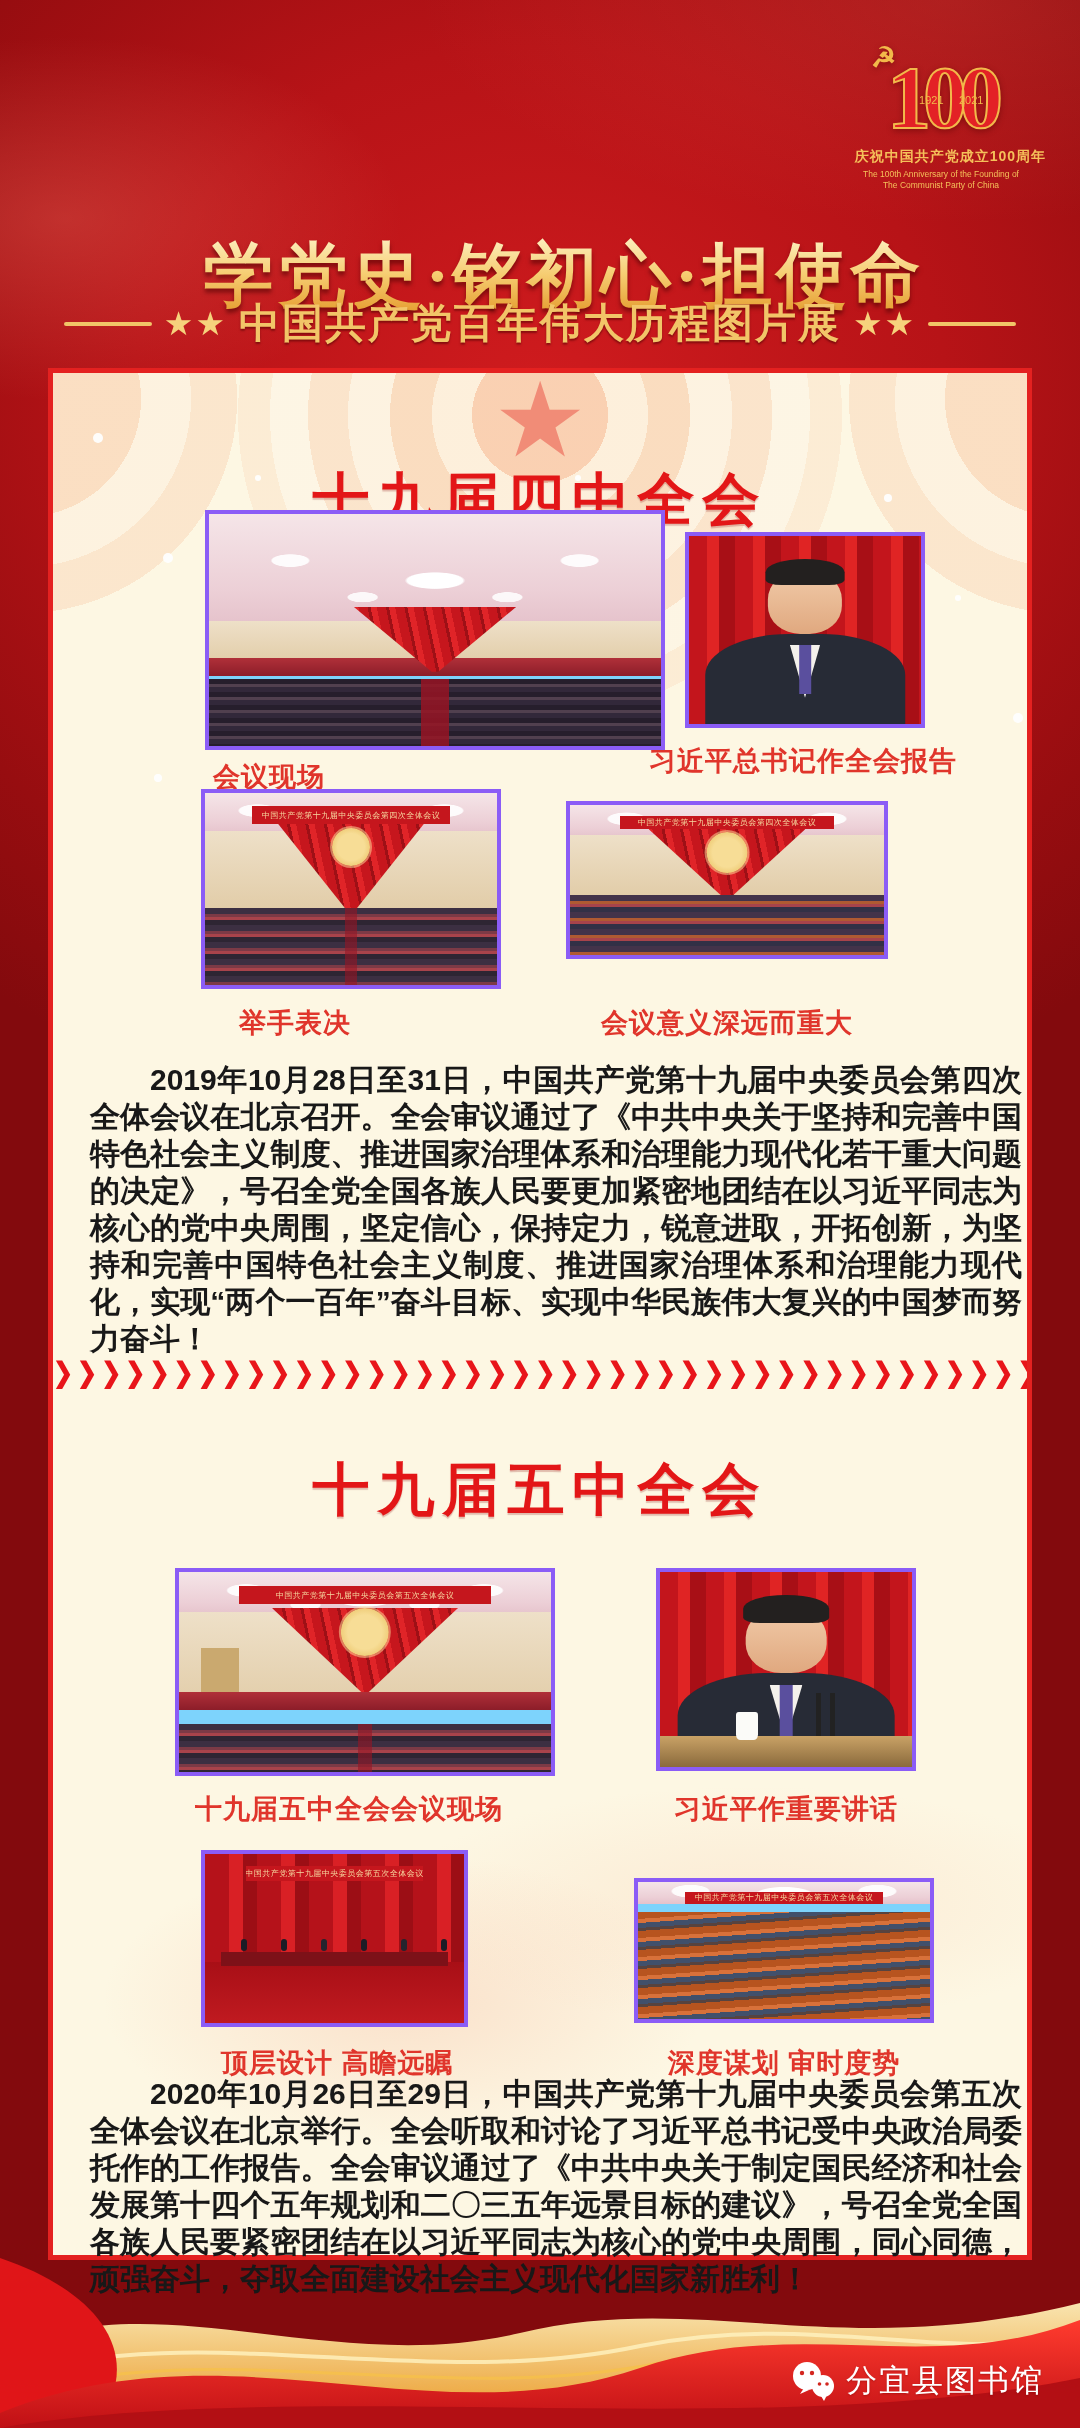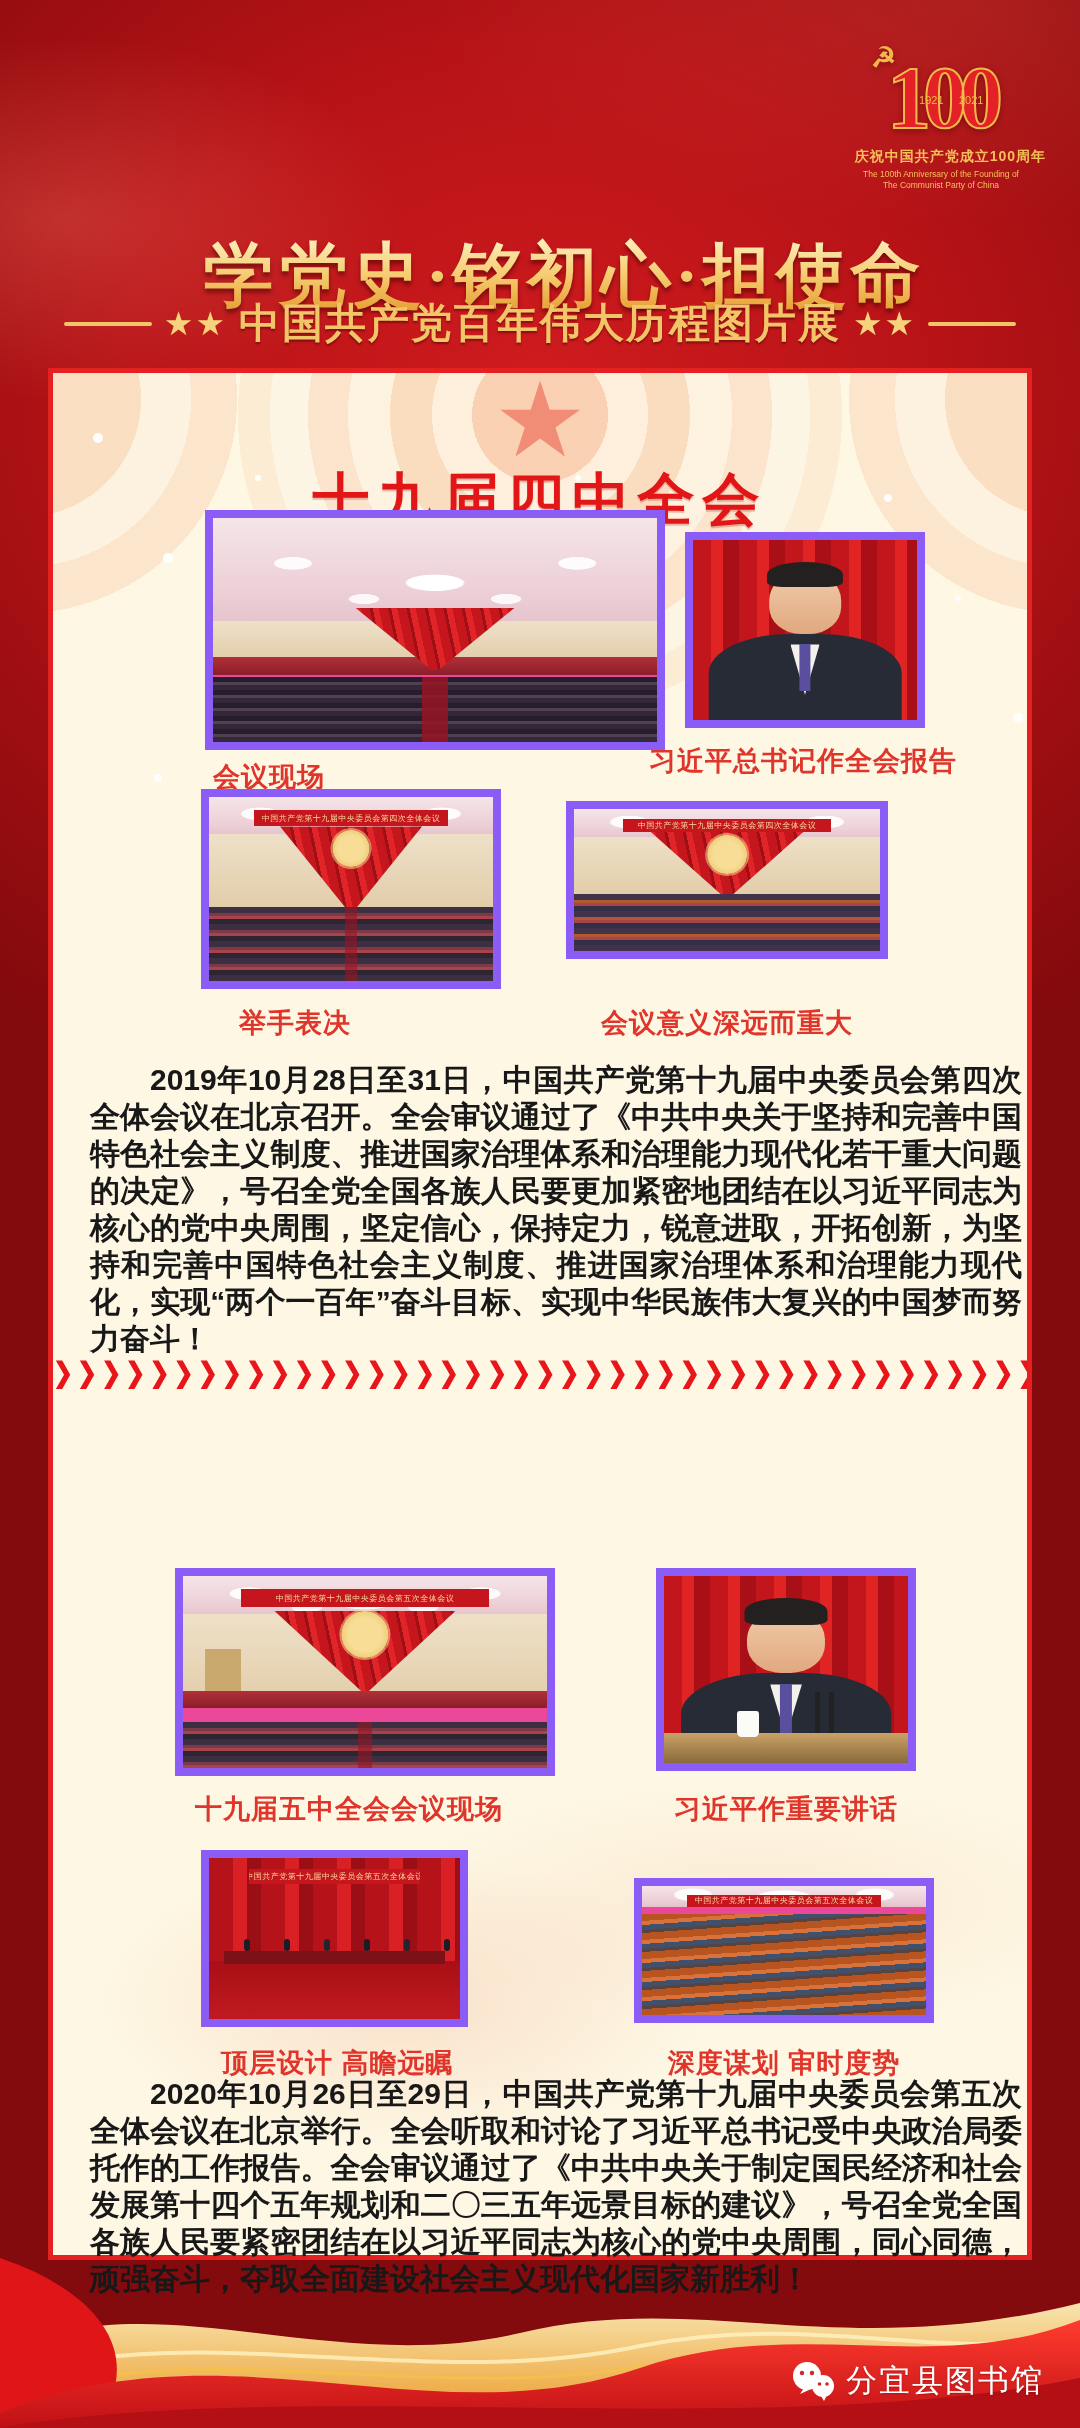--- a/index.html
+++ b/index.html
@@ -61,21 +61,21 @@
   .sec-title{position:absolute;left:0;width:100%;text-align:center;color:#e31617;
     font-family:"Liberation Serif",serif;font-weight:bold;font-size:57px;letter-spacing:8px;
     text-shadow:0 2px 1px rgba(140,10,10,.25);}
   .cap{position:absolute;color:#e0352b;font-size:27px;font-weight:bold;letter-spacing:1px;white-space:nowrap;}
   .cap.center{text-align:center;}
   .para{position:absolute;left:37px;width:932px;margin:0;color:#181818;font-size:30px;line-height:37px;
     font-weight:bold;text-indent:2em;text-align:justify;letter-spacing:0;}
   .divider{position:absolute;left:0;width:100%;text-align:center;color:#e8151a;font-size:24px;font-weight:bold;
     letter-spacing:4px;transform:scaleY(1.15);white-space:nowrap;overflow:hidden;}
   
-  .photo{position:absolute;margin:0;border:8px solid #8b5cf6;box-sizing:border-box;overflow:hidden;background:#ec4899;}
+  .photo{position:absolute;margin:0;border:4px solid #8b5cf6;box-sizing:border-box;overflow:hidden;background:#7dd3fc;}
   .photo > div{position:absolute;}
   .ph-ceiling{left:0;top:0;right:0;height:30%;
     background:
       radial-gradient(ellipse 46px 13px at 50% 60%, #fff 0 60%, transparent 66%),
       radial-gradient(ellipse 30px 10px at 18% 42%, rgba(255,255,255,.9) 0 60%, transparent 66%),
       radial-gradient(ellipse 30px 10px at 82% 42%, rgba(255,255,255,.9) 0 60%, transparent 66%),
       radial-gradient(ellipse 24px 8px at 34% 75%, rgba(255,255,255,.85) 0 60%, transparent 66%),
       radial-gradient(ellipse 24px 8px at 66% 75%, rgba(255,255,255,.85) 0 60%, transparent 66%),
       linear-gradient(180deg,#f5e5e8,#eccfd6 70%,#e5c2cb);}
   .ph-wall{left:0;top:28%;right:0;height:34%;background:linear-gradient(180deg,#eee0c8,#e2cda9);}
@@ -212,20 +212,21 @@
     <div class="ph-audience"></div>
   </figure>
 
   <div class="cap" style="left:186px;top:632px;">举手表决</div>
   <div class="cap center" style="left:513px;top:632px;width:322px;">会议意义深远而重大</div>
 
   <p class="para" style="top:688px;">2019年10月28日至31日，中国共产党第十九届中央委员会第四次全体会议在北京召开。全会审议通过了《中共中央关于坚持和完善中国特色社会主义制度、推进国家治理体系和治理能力现代化若干重大问题的决定》，号召全党全国各族人民要更加紧密地团结在以习近平同志为核心的党中央周围，坚定信心，保持定力，锐意进取，开拓创新，为坚持和完善中国特色社会主义制度、推进国家治理体系和治理能力现代化，实现“两个一百年”奋斗目标、实现中华民族伟大复兴的中国梦而努力奋斗！</p>
 
   <div class="divider" style="top:986px;">❯❯❯❯❯❯❯❯❯❯❯❯❯❯❯❯❯❯❯❯❯❯❯❯❯❯❯❯❯❯❯❯❯❯❯❯❯❯❯❯❯❯❯❯❯❯❯❯</div>
 
+  <h2 class="sec-title" style="top:1032px;">十九届五中全会</h2>
 
   <figure class="photo p-hallfront p-stage5" style="left:122px;top:1195px;width:380px;height:208px">
     <div class="ph-ceiling"></div>
     <div class="ph-wall"></div>
     <div class="ph-doors"></div>
     <div class="ph-banner">中国共产党第十九届中央委员会第五次全体会议</div>
     <div class="ph-emblem"></div>
     <div class="ph-flags"></div>
     <div class="ph-stage"></div>
     <div class="ph-audience"></div>

